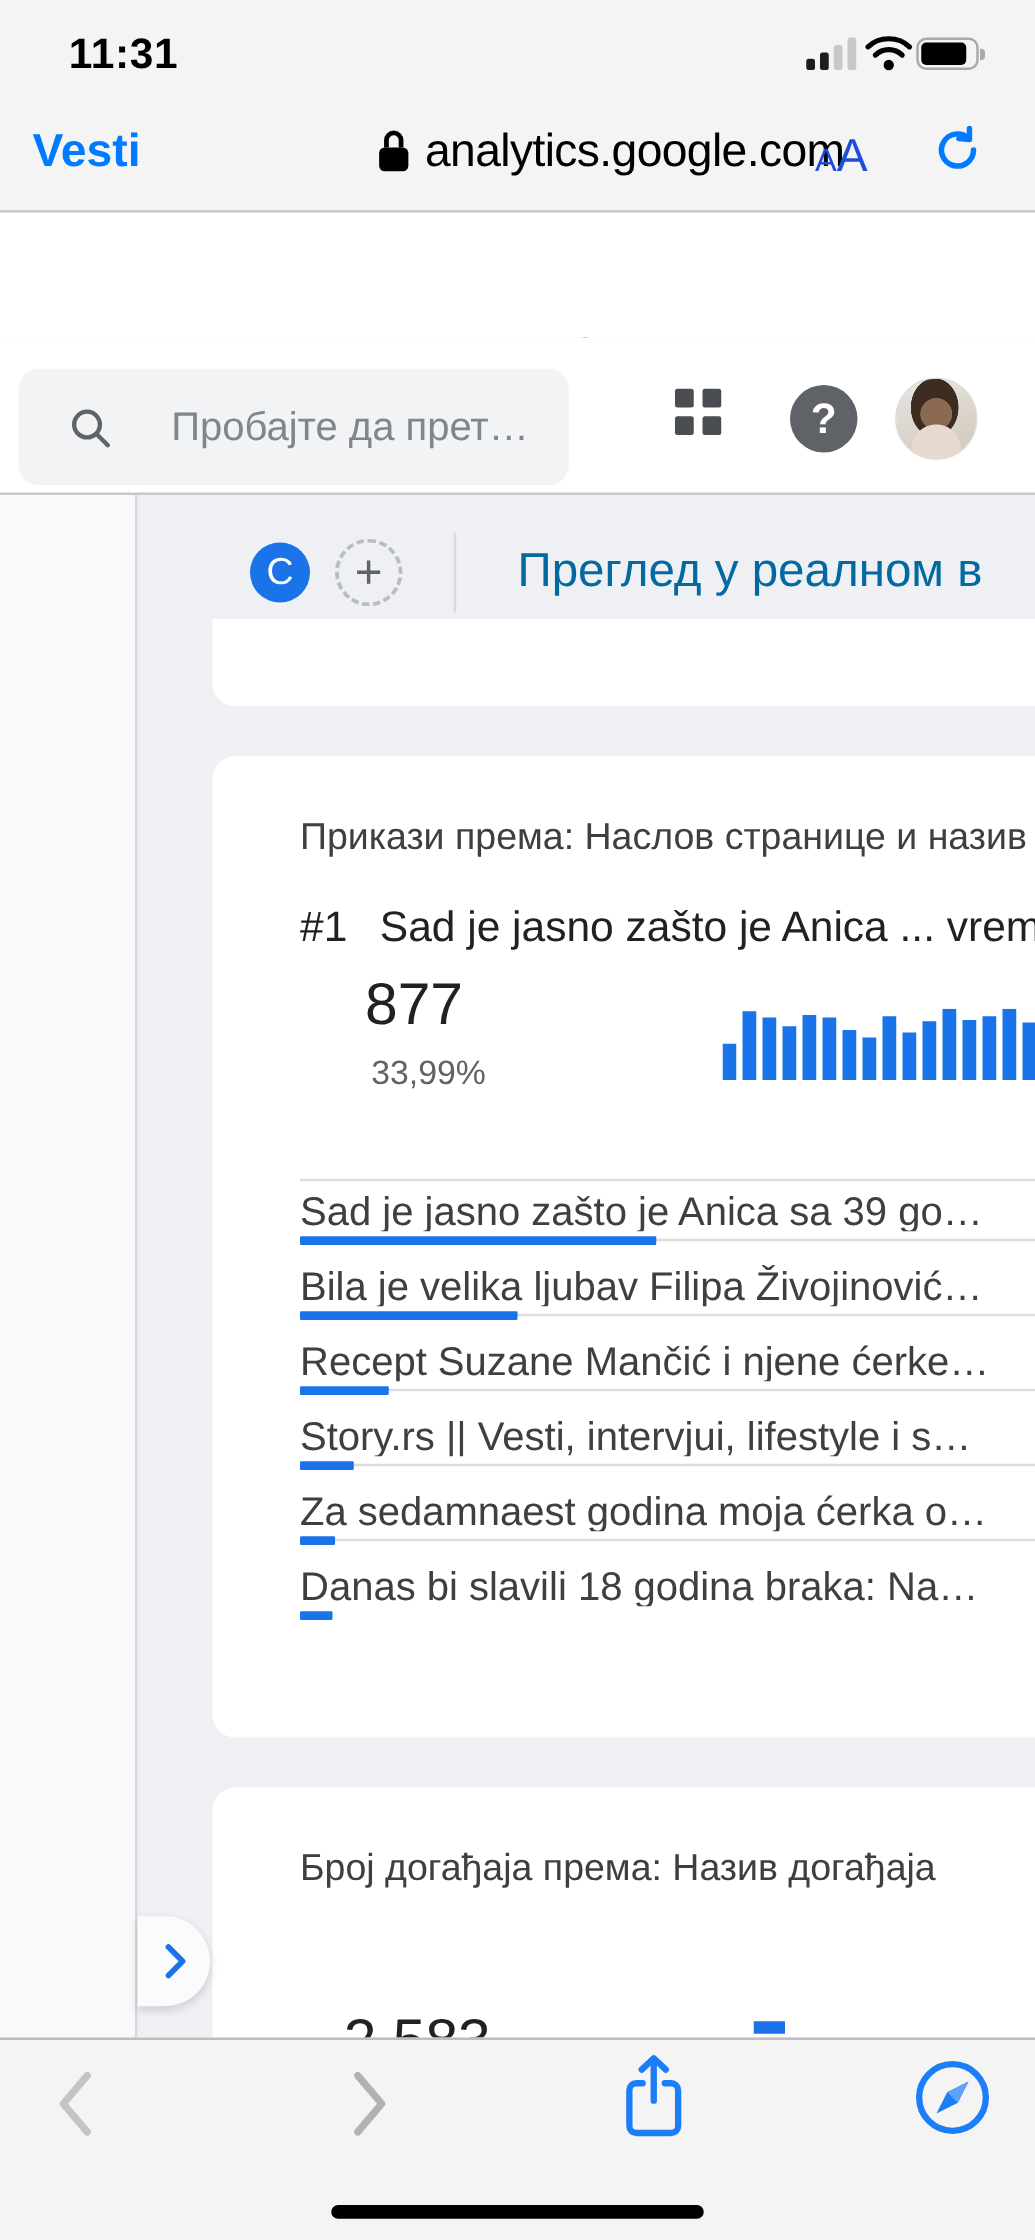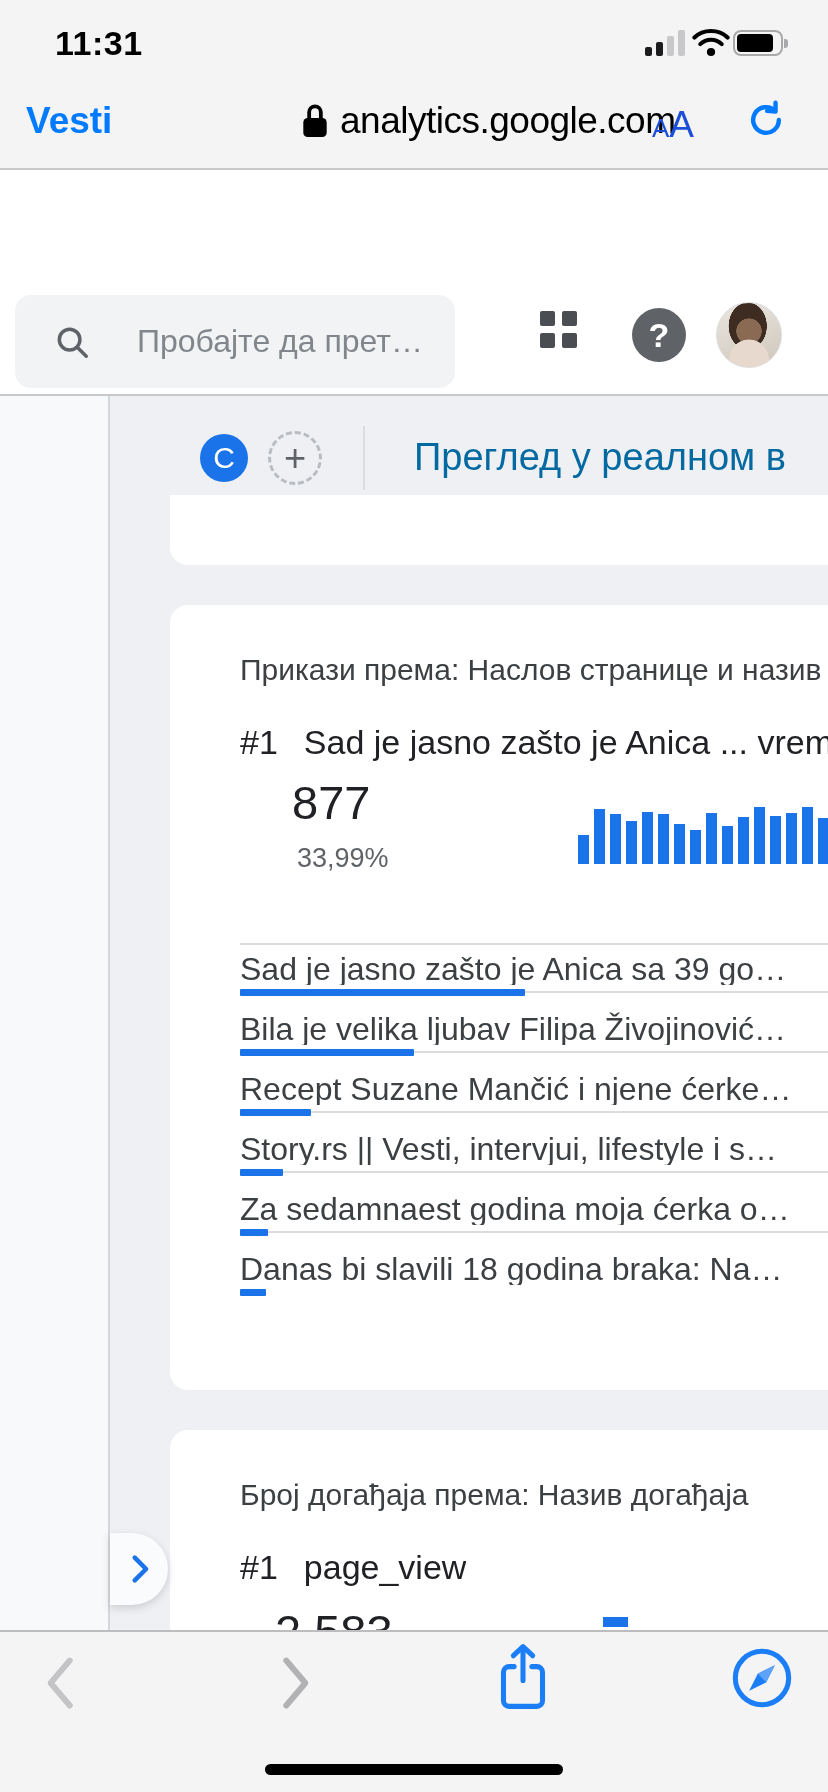--- a/index.html
+++ b/index.html
@@ -275,23 +275,20 @@
           <div class="vrow-barline">
 
             <span class="vrow-bar" style="width: 4.2%;"></span>
           </div>
         </div>
       </div>
   </div>
 
   <div class="abs card card-events">
     <div class="card-title nowrap">Број догађаја према: Назив догађаја</div>
-    <div class="events-rank nowrap">
-      <span class="rank">#1</span><span>page_view</span>
-    </div>
     <div class="events-metric">2 583</div>
     <div class="events-spark-sliver"></div>
   </div>
 
   <div class="abs ios-top">
     <div class="abs time">11:31</div>
     <div class="abs cell-bars">
       <i style="height:9px"></i>
         <i style="height:14px"></i>
         <i class="dim" style="height:20px"></i>

